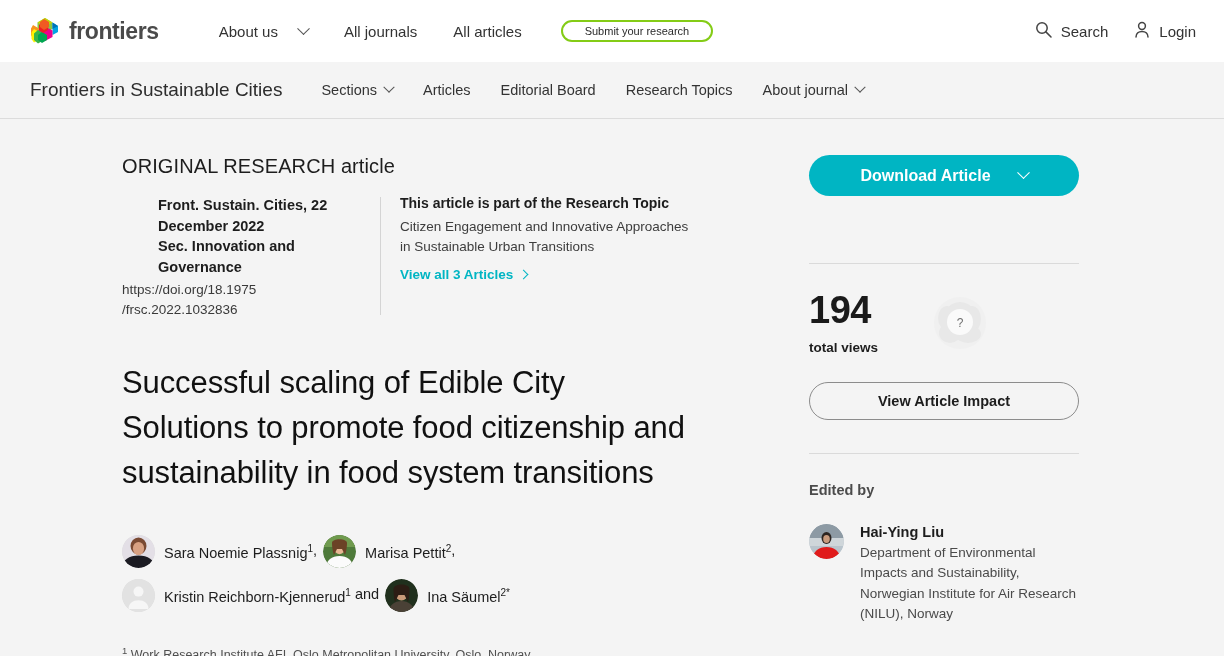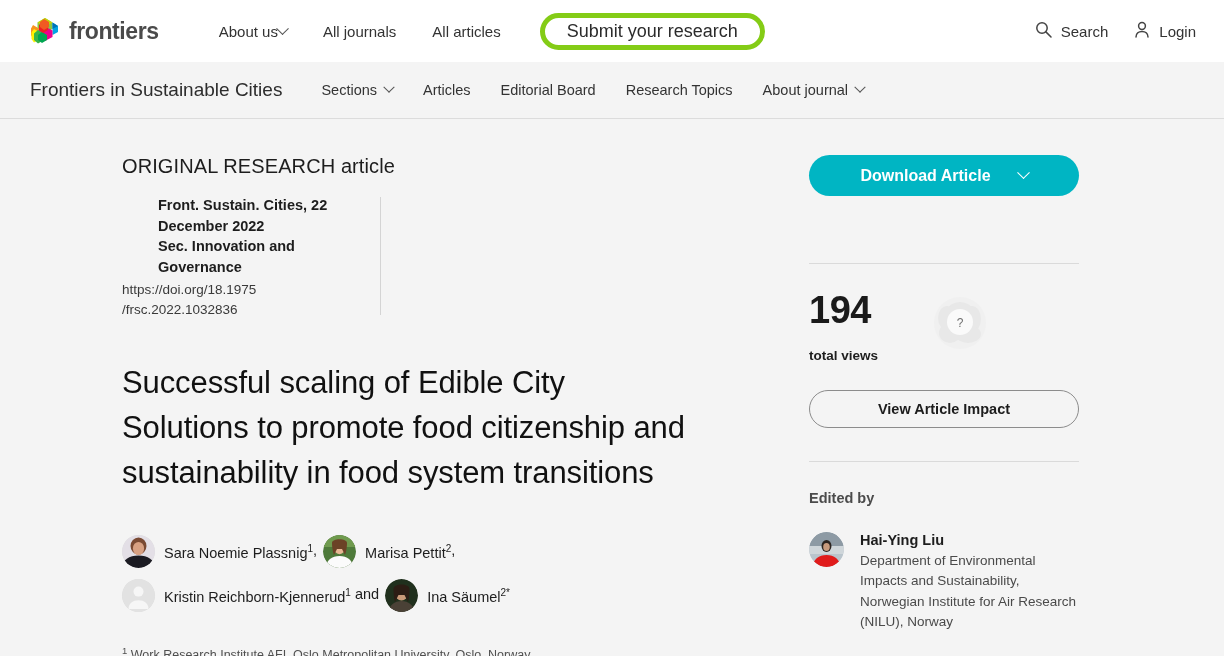--- a/index.html
+++ b/index.html
@@ -42,40 +42,40 @@
     letter-spacing: -0.4px;
   }
 
   .top-nav { display: flex; align-items: center; gap: 0; }
   .top-nav-item {
     font-size: 15px;
     color: #333333;
     padding: 8px 18px;
     display: flex;
     align-items: center;
-    gap: 0;
+    gap: 21px;
     cursor: pointer;
     white-space: nowrap;
   }
 
   .caret {
     display: inline-block;
     width: 9px;
     height: 9px;
     border-right: 1.6px solid #555;
     border-bottom: 1.6px solid #555;
     transform: rotate(45deg) translate(-2px,-2px);
   }
 
   .submit-btn {
     margin-left: 21px;
-    border: 5px solid #84cc16;
+    border: 2px solid #84cc16;
     border-radius: 22px;
     padding: 3px 22px;
-    font-size: 18px;
+    font-size: 11px;
     color: #2b2b2b;
     background: #fff;
     cursor: pointer;
     white-space: nowrap;
   }
 
   .header-right {
     margin-left: auto;
     display: flex;
     align-items: center;
@@ -285,21 +285,21 @@
     font-size: 38px;
     font-weight: bold;
     color: #1a1a1a;
     line-height: 1;
     letter-spacing: -0.5px;
   }
   .views-label {
     font-size: 13.5px;
     font-weight: bold;
     color: #1d1d1d;
-    margin-top: 19px;
+    margin-top: 11px;
   }
   .impact-badge {
     margin-left: 52px;
     margin-top: 2px;
     position: relative;
     width: 60px; height: 60px;
     cursor: pointer;
   }
   .impact-badge .qmark {
     position: absolute;
@@ -455,20 +455,28 @@
       <div class="meta-left">
         <div class="meta-strong">Front. Sustain. Cities, 22</div>
         <div class="meta-strong">December 2022</div>
         <div class="meta-strong">Sec. Innovation and Governance</div>
         <div class="meta-doi">https://doi.org/18.1975</div>
         <div class="meta-doi" style="margin-top:0">/frsc.2022.1032836</div>
       </div>
 
       <div class="meta-divider"></div>
 
+      <div class="meta-right">
+        <div class="rt-heading">This article is part of the Research Topic</div>
+        <div class="rt-text">Citizen Engagement and Innovative Approaches in Sustainable Urban Transitions</div>
+        <div class="rt-link">
+          <span>View all 3 Articles</span>
+          <i class="chev-right"></i>
+        </div>
+      </div>
     </div>
 
     <h1 class="article-title">Successful scaling of Edible City Solutions to promote food citizenship and sustainability in food system transitions</h1>
 
     <div class="authors">
 
       <span class="author-chunk">
         <span class="avatar">
           <svg width="33" height="33" viewBox="0 0 33 33">
             <defs>

